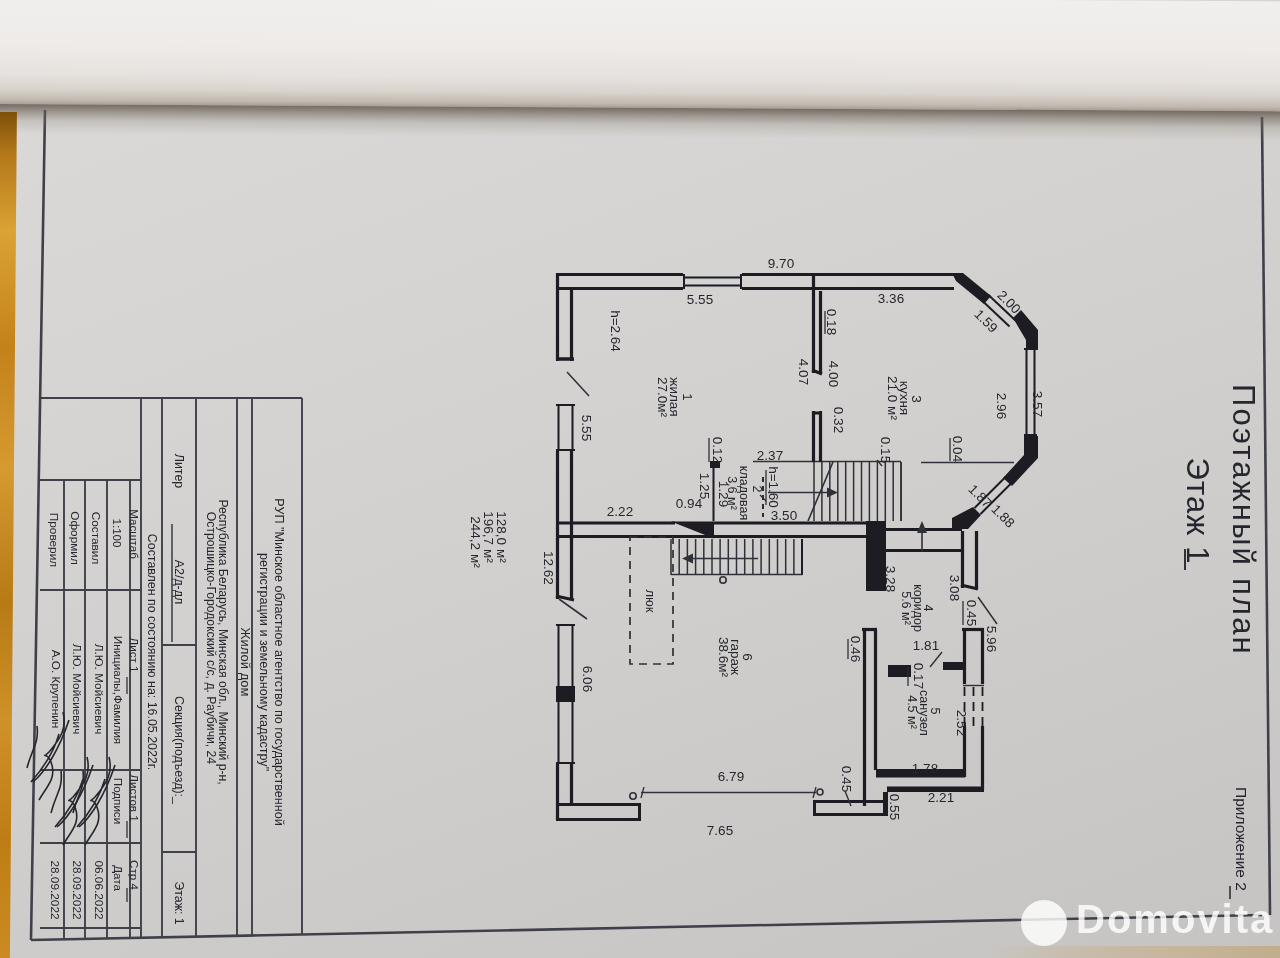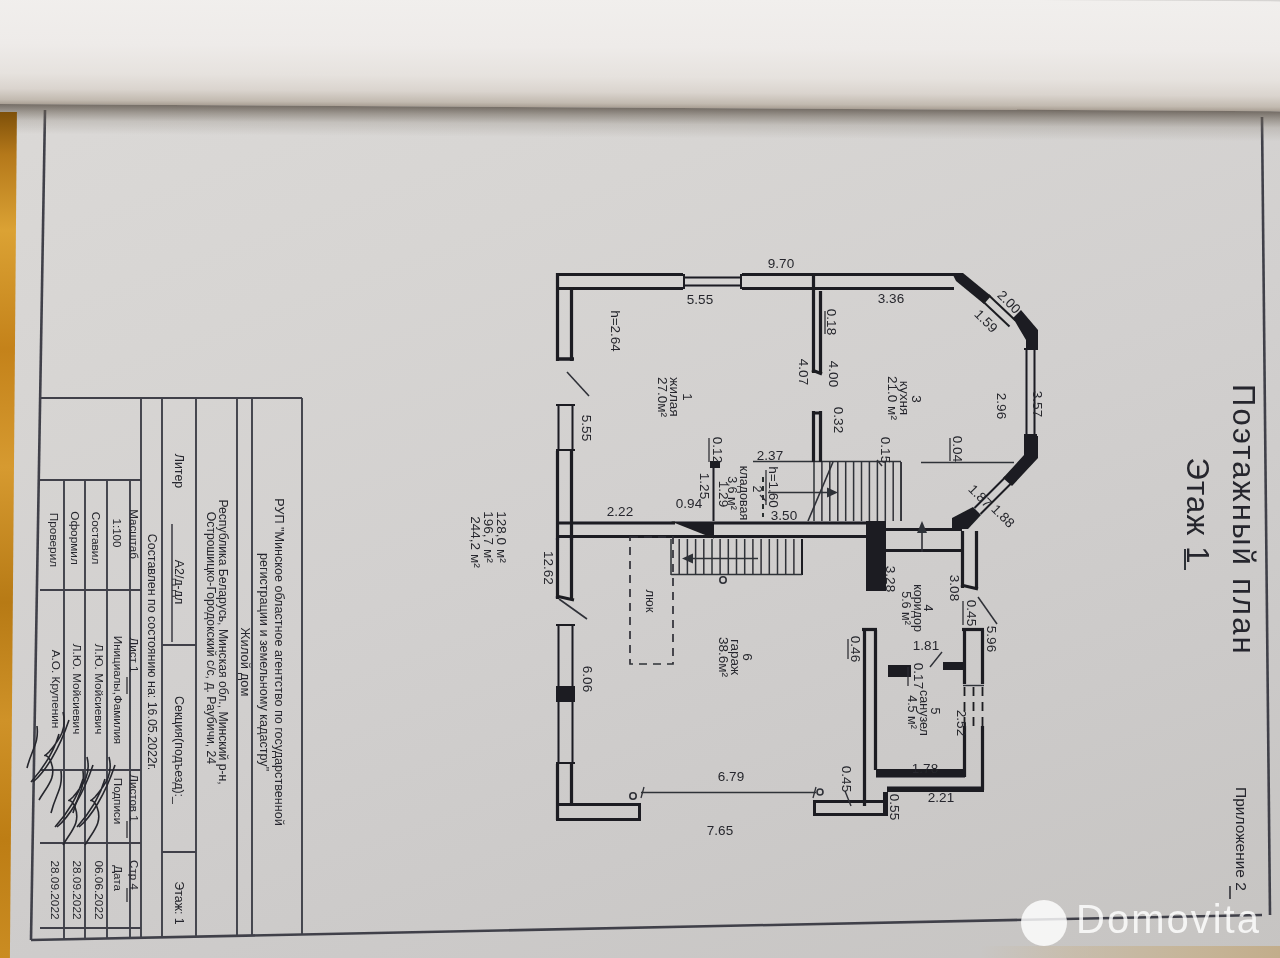--- a/index.html
+++ b/index.html
@@ -11,21 +11,21 @@
        transform:rotate(0.33deg);transform-origin:0 0;}
   #curlshadow{position:absolute;left:-4px;top:104px;width:1290px;height:30px;
        background:linear-gradient(180deg,rgba(88,79,70,0.78) 0%,rgba(108,99,88,0.56) 25%,rgba(135,127,116,0.26) 55%,rgba(168,162,152,0) 100%);
        transform:rotate(0.33deg);transform-origin:0 0;}
   #wood{position:absolute;left:0;top:112px;width:18px;height:846px;
        background:linear-gradient(180deg,#7e5009 0%,#b4781a 5%,#dba234 14%,#c4821a 28%,#d69a30 42%,#b77a15 58%,#cf9228 72%,#bd7d14 86%,#ca8c22 100%);
        clip-path:polygon(0 0,94% 0,55% 100%,0 100%);}
   #tan{position:absolute;left:980px;top:946px;width:300px;height:12px;
        background:linear-gradient(90deg,rgba(199,179,145,0) 0%,rgba(199,179,145,0.45) 30%,rgba(197,177,142,0.8) 70%,#c2ad8b 100%);}
   #wm{position:absolute;left:1076px;top:897px;color:rgba(255,255,255,0.82);
-       font-size:40px;font-weight:normal;letter-spacing:2px;}
+       font-size:40px;font-weight:bold;letter-spacing:2px;}
   #wmc{position:absolute;left:1021px;top:900px;width:46px;height:46px;border-radius:50%;
        background:rgba(255,255,255,0.82);}
 </style></head>
 <body>
 <svg id="ink" width="1280" height="958" viewBox="0 0 1280 958">
 <filter id="soft" x="-2%" y="-2%" width="104%" height="104%">
       <feGaussianBlur stdDeviation="0.34"></feGaussianBlur>
     </filter>
 <g filter="url(#soft)">
 <line x1="1262" y1="117" x2="1270" y2="915" stroke="#40414a" stroke-width="2.6" stroke-linecap="butt"></line>

